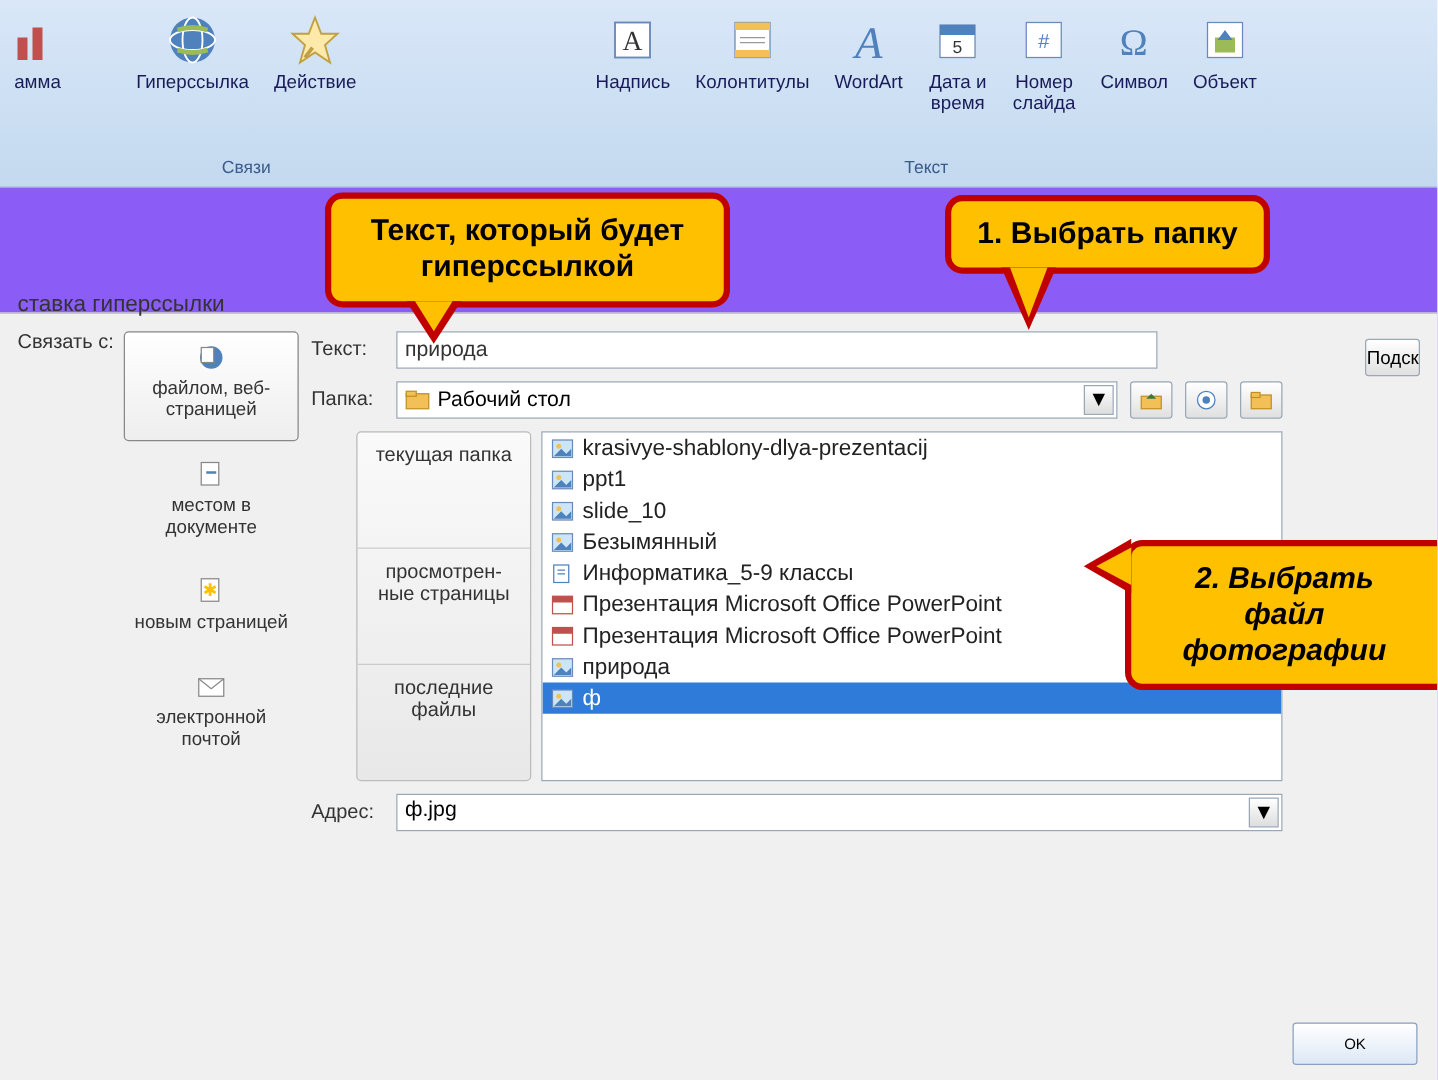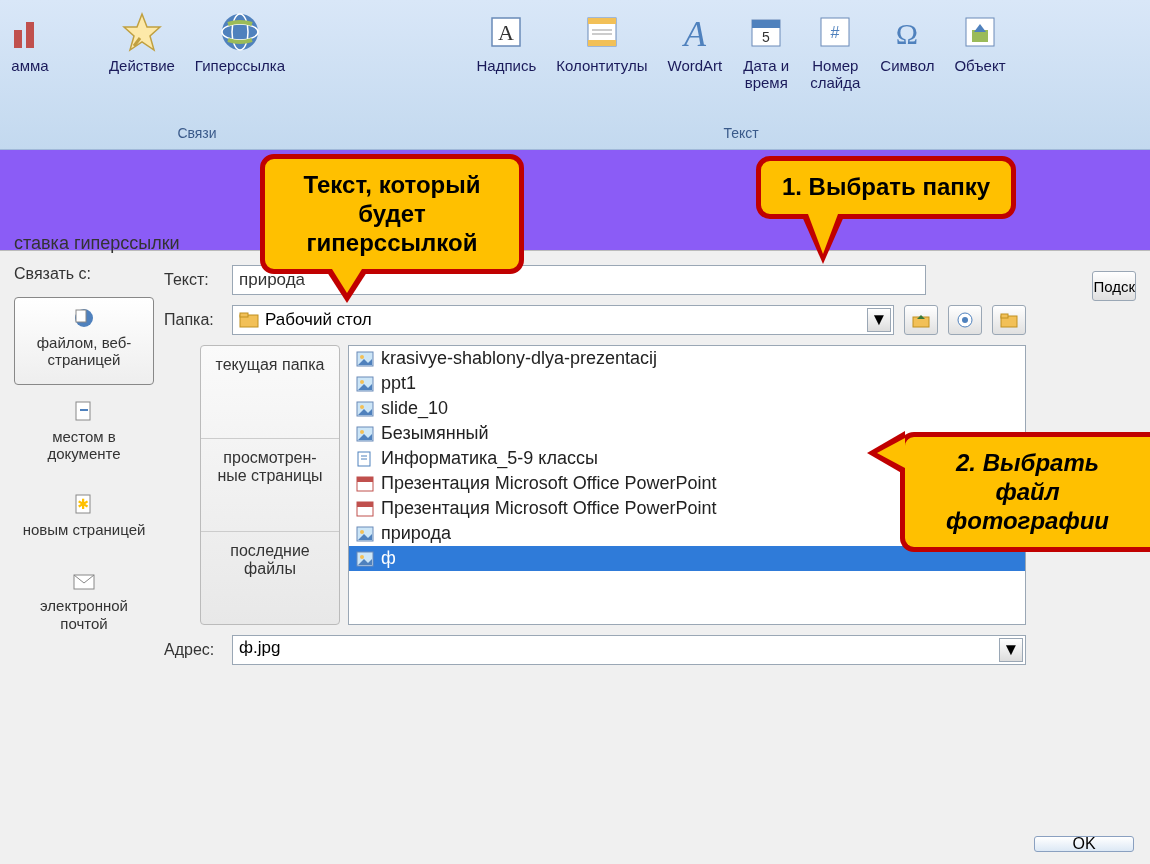--- a/index.html
+++ b/index.html
@@ -44,26 +44,26 @@
 .file-item.selected { background: #2f7bd9; color: #fff; }
 .file-ico { width: 20px; height: 18px; display: inline-flex; align-items: center; justify-content: center; }
 
 .addr-input { flex: 1; height: 30px; border: 1px solid #9aa7b5; background: #fff; padding: 2px 6px; font-size: 17px; position: relative; }
 .addr-input .drop { position: absolute; right: 2px; top: 2px; bottom: 2px; width: 24px; border: 1px solid #9aa7b5; background: linear-gradient(#fff,#ddd); display: flex; align-items: center; justify-content: center; }
 
 .side-btns { width: 100px; display: flex; flex-direction: column; gap: 6px; align-items: flex-end; }
 .side-btn { height: 30px; border: 1px solid #9aa7b5; background: linear-gradient(#fff,#e0e0e0); border-radius: 3px; font-size: 15px; cursor: pointer; display: flex; align-items: center; justify-content: center; }
 
 .dlg-footer { position: absolute; right: 16px; bottom: 12px; display: flex; gap: 10px; }
-.push-btn { min-width: 100px; height: 16px; border: 1px solid #8aa0c0; background: linear-gradient(#fff,#dce8f5); border-radius: 3px; font-size: 16px; cursor: pointer; display: flex; align-items: center; justify-content: center; }
+.push-btn { min-width: 100px; height: 34px; border: 1px solid #8aa0c0; background: linear-gradient(#fff,#dce8f5); border-radius: 3px; font-size: 12px; cursor: pointer; display: flex; align-items: center; justify-content: center; }
 
 
 .callout { position: absolute; background: #ffc000; border: 5px solid #c00000; border-radius: 14px; padding: 12px 18px; font-family: "Arial Black", Arial, sans-serif; font-weight: 900; font-size: 24px; color: #000; text-align: center; line-height: 1.2; z-index: 50; }
 .callout .tail { position: absolute; width: 0; height: 0; }
-.callout1 { left: 260px; top: 154px; width: 264px; }
+.callout1 { left: 260px; top: 154px; width: 324px; }
 .callout1 .tail { left: 60px; bottom: -34px; border-left: 22px solid transparent; border-right: 22px solid transparent; border-top: 34px solid #c00000; }
 .callout1 .tail::after { content:""; position:absolute; left:-15px; top:-34px; border-left:15px solid transparent; border-right:15px solid transparent; border-top:24px solid #ffc000; }
 .callout2 { left: 756px; top: 156px; width: 260px; }
 .callout2 .tail { left: 40px; bottom: -50px; border-left: 22px solid transparent; border-right: 22px solid transparent; border-top: 50px solid #c00000; }
 .callout2 .tail::after { content:""; position:absolute; left:-15px; top:-50px; border-left:15px solid transparent; border-right:15px solid transparent; border-top:40px solid #ffc000; }
 .callout3 { right: 0px; top: 432px; width: 250px; border-right: none; border-top-right-radius:0; border-bottom-right-radius:0;font-style:italic; }
 .callout3 .tail { left: -38px; top: -6px; border-top: 22px solid transparent; border-bottom: 22px solid transparent; border-right: 38px solid #c00000; }
 .callout3 .tail::after { content:""; position:absolute; left:10px; top:-15px; border-top:15px solid transparent; border-bottom:15px solid transparent; border-right:28px solid #ffc000; }
 
 
@@ -87,38 +87,38 @@
       </div>
     </div>
   </div>
   <div class="ribbon-sep"></div>
 
   <div class="ribbon-group" style="width:270px">
     <div class="ribbon-items">
       <div class="ribbon-btn">
         <span class="ribbon-icon">
           <svg width="44" height="44">
-              <polygon points="22,4 27,17 40,17 30,26 34,40 22,32 10,40 14,26 4,17 17,17" fill="#fde9a9" stroke="#c0a040" stroke-width="1.5"></polygon>
-              <path d="M14 36 L20 28" stroke="#c0a040" stroke-width="3"></path>
-            </svg>
-        </span>
-        <span class="ribbon-label">Действие</span>
-      </div>
-      <div class="ribbon-btn">
-        <span class="ribbon-icon">
-          <svg width="44" height="44">
               <circle cx="22" cy="22" r="18" fill="#4f81bd"></circle>
               <ellipse cx="22" cy="22" rx="18" ry="8" fill="none" stroke="#fff" stroke-width="1.5"></ellipse>
               <ellipse cx="22" cy="22" rx="8" ry="18" fill="none" stroke="#fff" stroke-width="1.5"></ellipse>
               <path d="M10 14 Q22 10 34 14" stroke="#9bbb59" stroke-width="4" fill="none"></path>
               <path d="M10 30 Q22 34 34 30" stroke="#9bbb59" stroke-width="4" fill="none"></path>
             </svg>
         </span>
         <span class="ribbon-label">Гиперссылка</span>
       </div>
+      <div class="ribbon-btn">
+        <span class="ribbon-icon">
+          <svg width="44" height="44">
+              <polygon points="22,4 27,17 40,17 30,26 34,40 22,32 10,40 14,26 4,17 17,17" fill="#fde9a9" stroke="#c0a040" stroke-width="1.5"></polygon>
+              <path d="M14 36 L20 28" stroke="#c0a040" stroke-width="3"></path>
+            </svg>
+        </span>
+        <span class="ribbon-label">Действие</span>
+      </div>
     </div>
     <div class="group-name">Связи</div>
   </div>
   <div class="ribbon-sep"></div>
 
   <div class="ribbon-group" style="flex:1">
     <div class="ribbon-items">
       <div class="ribbon-btn">
         <span class="ribbon-icon">
             <svg width="40" height="40">
@@ -192,21 +192,21 @@
   </div>
   <div class="ribbon-sep"></div>
 
 </div>
 
 <div class="dialog-area">
   <div class="dialog">
     <div class="dialog-title">ставка гиперссылки</div>
     <div class="dlg-body">
 
-      <div style="display:flex;flex-direction:column;gap:8px">
+      <div style="display:flex;flex-direction:row;gap:8px">
         <div class="link-to-label">Связать с:</div>
         <div class="link-types">
           <div class="link-type selected">
             <div class="lt-icon">
                 <svg width="24" height="24">
                   <circle cx="12" cy="12" r="9" fill="#4f81bd"></circle>
                   <rect x="4" y="4" width="10" height="12" fill="#fff" stroke="#888"></rect>
                 </svg>
               </div>
             <span>файлом, веб-

